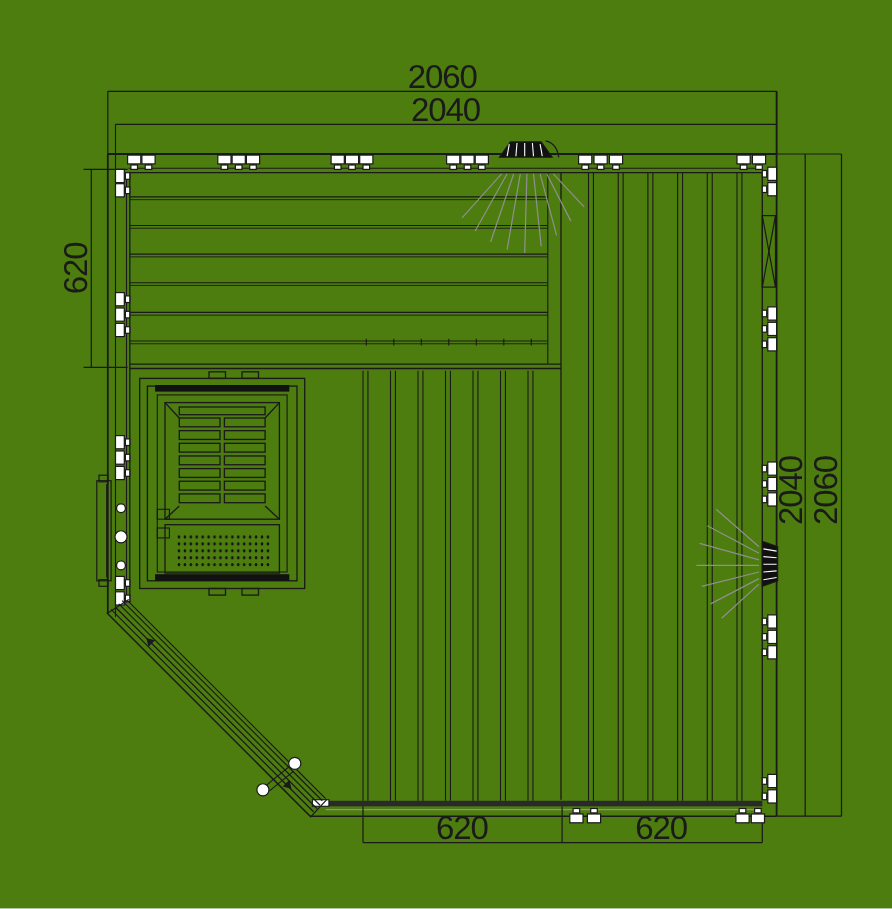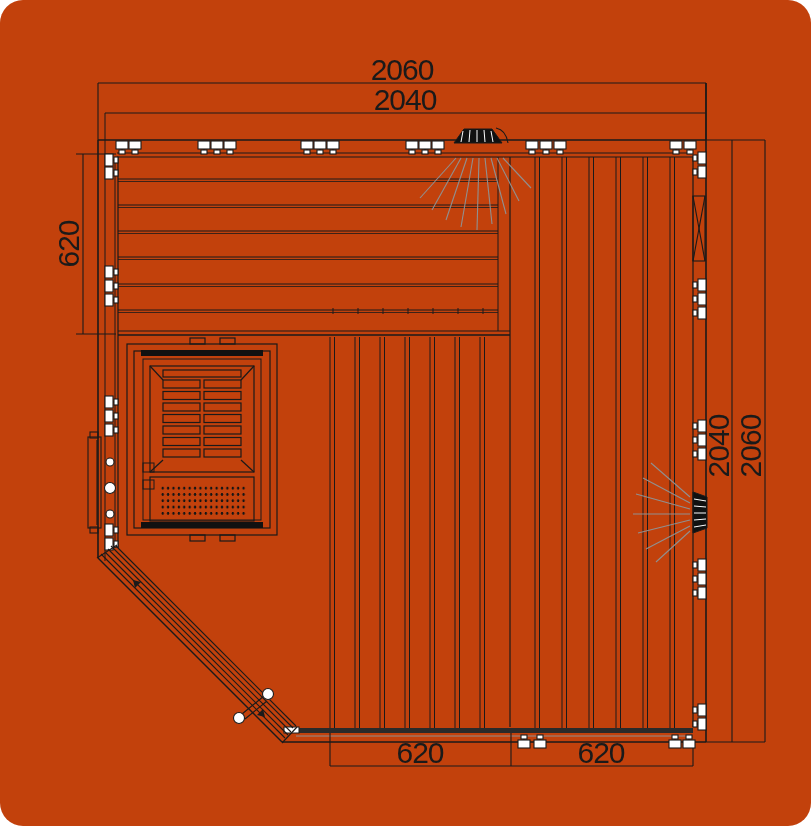--- a/index.html
+++ b/index.html
@@ -1,17 +1,17 @@
 <!DOCTYPE html>
 <html><head>
 <meta charset="utf-8">
 <style>
   html,body{margin:0;padding:0;background:#ffffff;}
-  .canvas{position:relative;width:811px;height:826px;background:#c2410c;overflow:hidden;
-          font-family:"Liberation Sans", sans-serif;border-radius:23px;}
+  .canvas{position:relative;width:811px;height:826px;background:#4d7c0f;overflow:hidden;
+          font-family:"Liberation Sans", sans-serif;}
   .canvas svg{position:absolute;left:0;top:0;}
   .dim-text{font-family:"Liberation Sans", sans-serif;font-size:30px;letter-spacing:-1px;fill:#1a1a1a;}
   .dots{position:absolute;left:160px;top:485px;width:86px;height:30px;
         background-image:radial-gradient(circle, #151515 1.1px, rgba(0,0,0,0) 1.5px);
         background-size:5.4px 6.3px;}
 </style>
 </head>
 <body>
 
 <div class="canvas">

